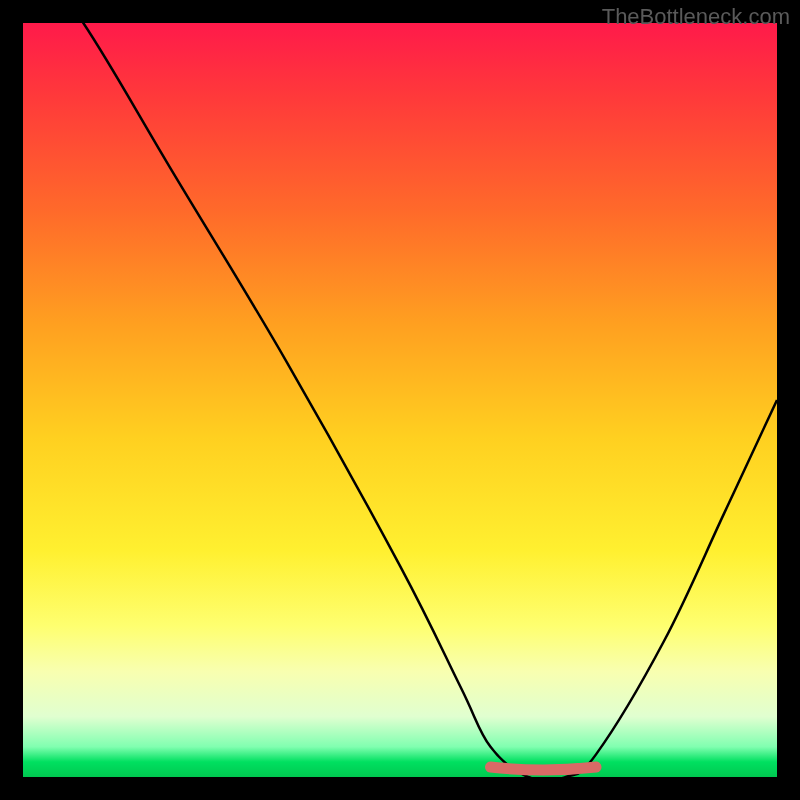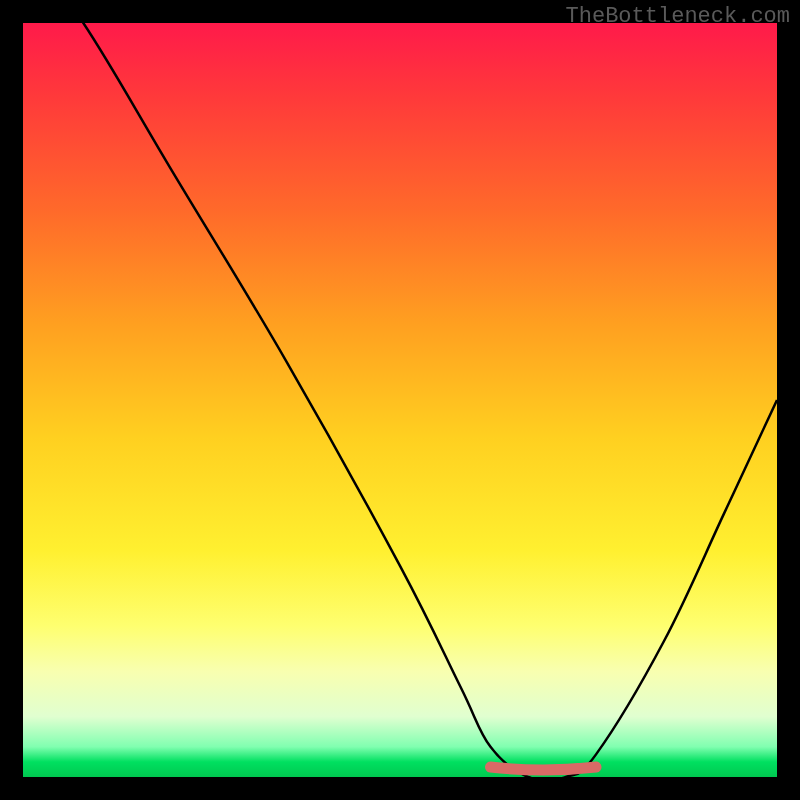--- a/index.html
+++ b/index.html
@@ -13,21 +13,20 @@
     font-family: Arial, sans-serif;
   }
   .watermark {
     position: absolute;
     top: 4px;
     right: 10px;
     color: #5a5a5a;
     font-size: 22px;
     font-weight: 500;
     z-index: 10;
-    font-family: Liberation Mono, monospace;
   }
   .plot-area {
     position: absolute;
     left: 23px;
     top: 23px;
     width: 754px;
     height: 754px;
     background: linear-gradient(to bottom,
       #ff1a4a 0%,
       #ff3a3a 10%,

